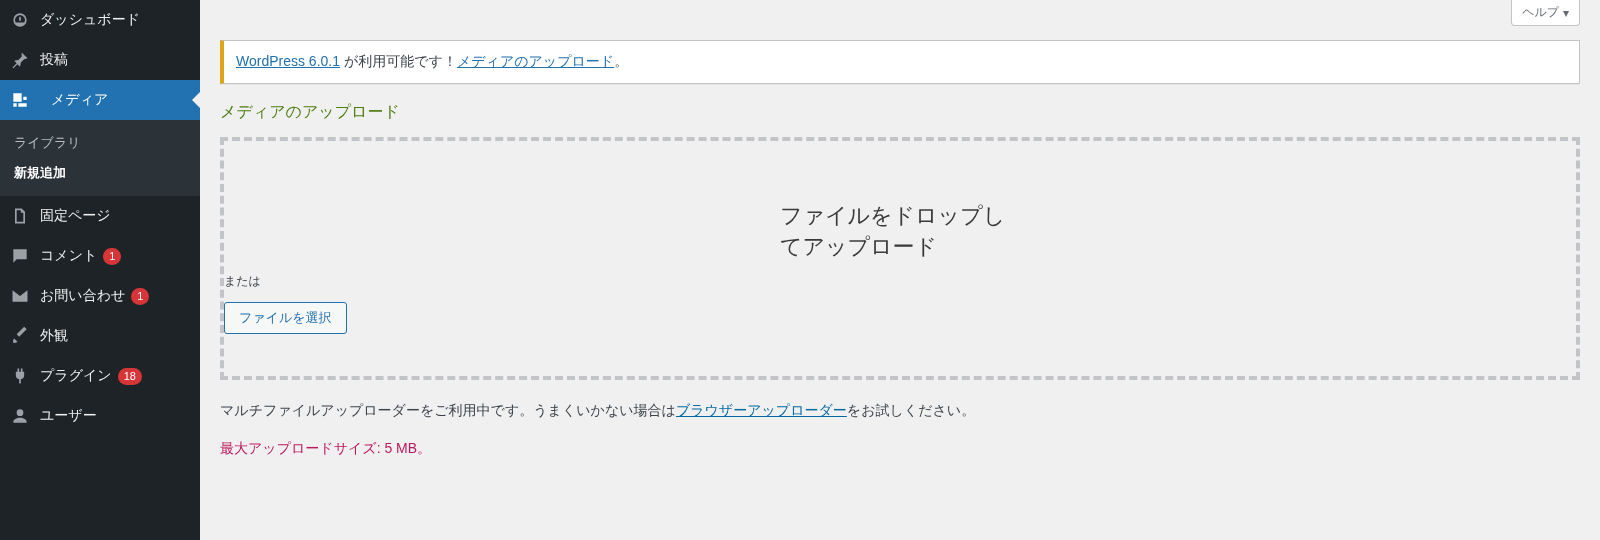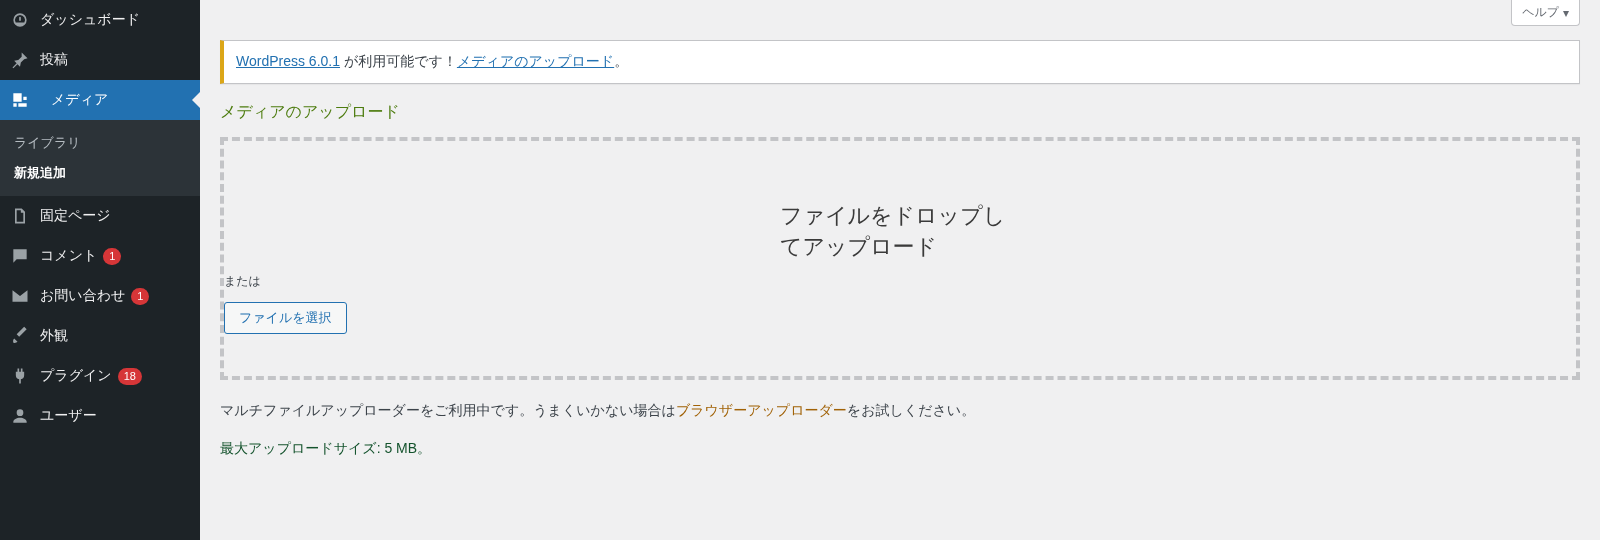--- a/index.html
+++ b/index.html
@@ -158,27 +158,28 @@
       padding: 6px 14px;
       border-radius: 3px;
       cursor: pointer;
     }
     .below-text {
       margin-top: 22px;
       font-size: 14px;
       color: #3c434a;
     }
     .below-text a {
-      color: #a16207;
+      color: #0369a1;
+      text-decoration: underline;
       cursor: pointer;
     }
     .max-text {
       margin-top: 20px;
       font-size: 14px;
-      color: #14532d;
+      color: #be185d;
     }
     .siconsvg{ display:inline-block; vertical-align:middle;}
   </style>
 </head>
 <body>
 
 <div class="app">
 
   <div class="sidebar">
 

